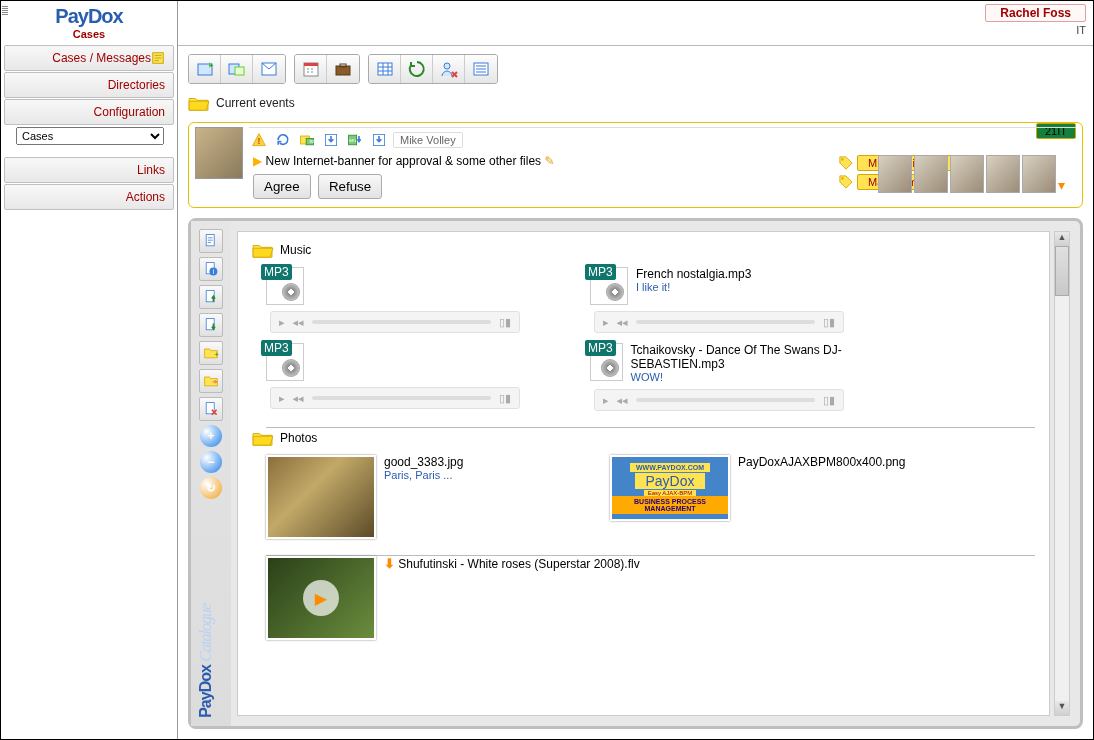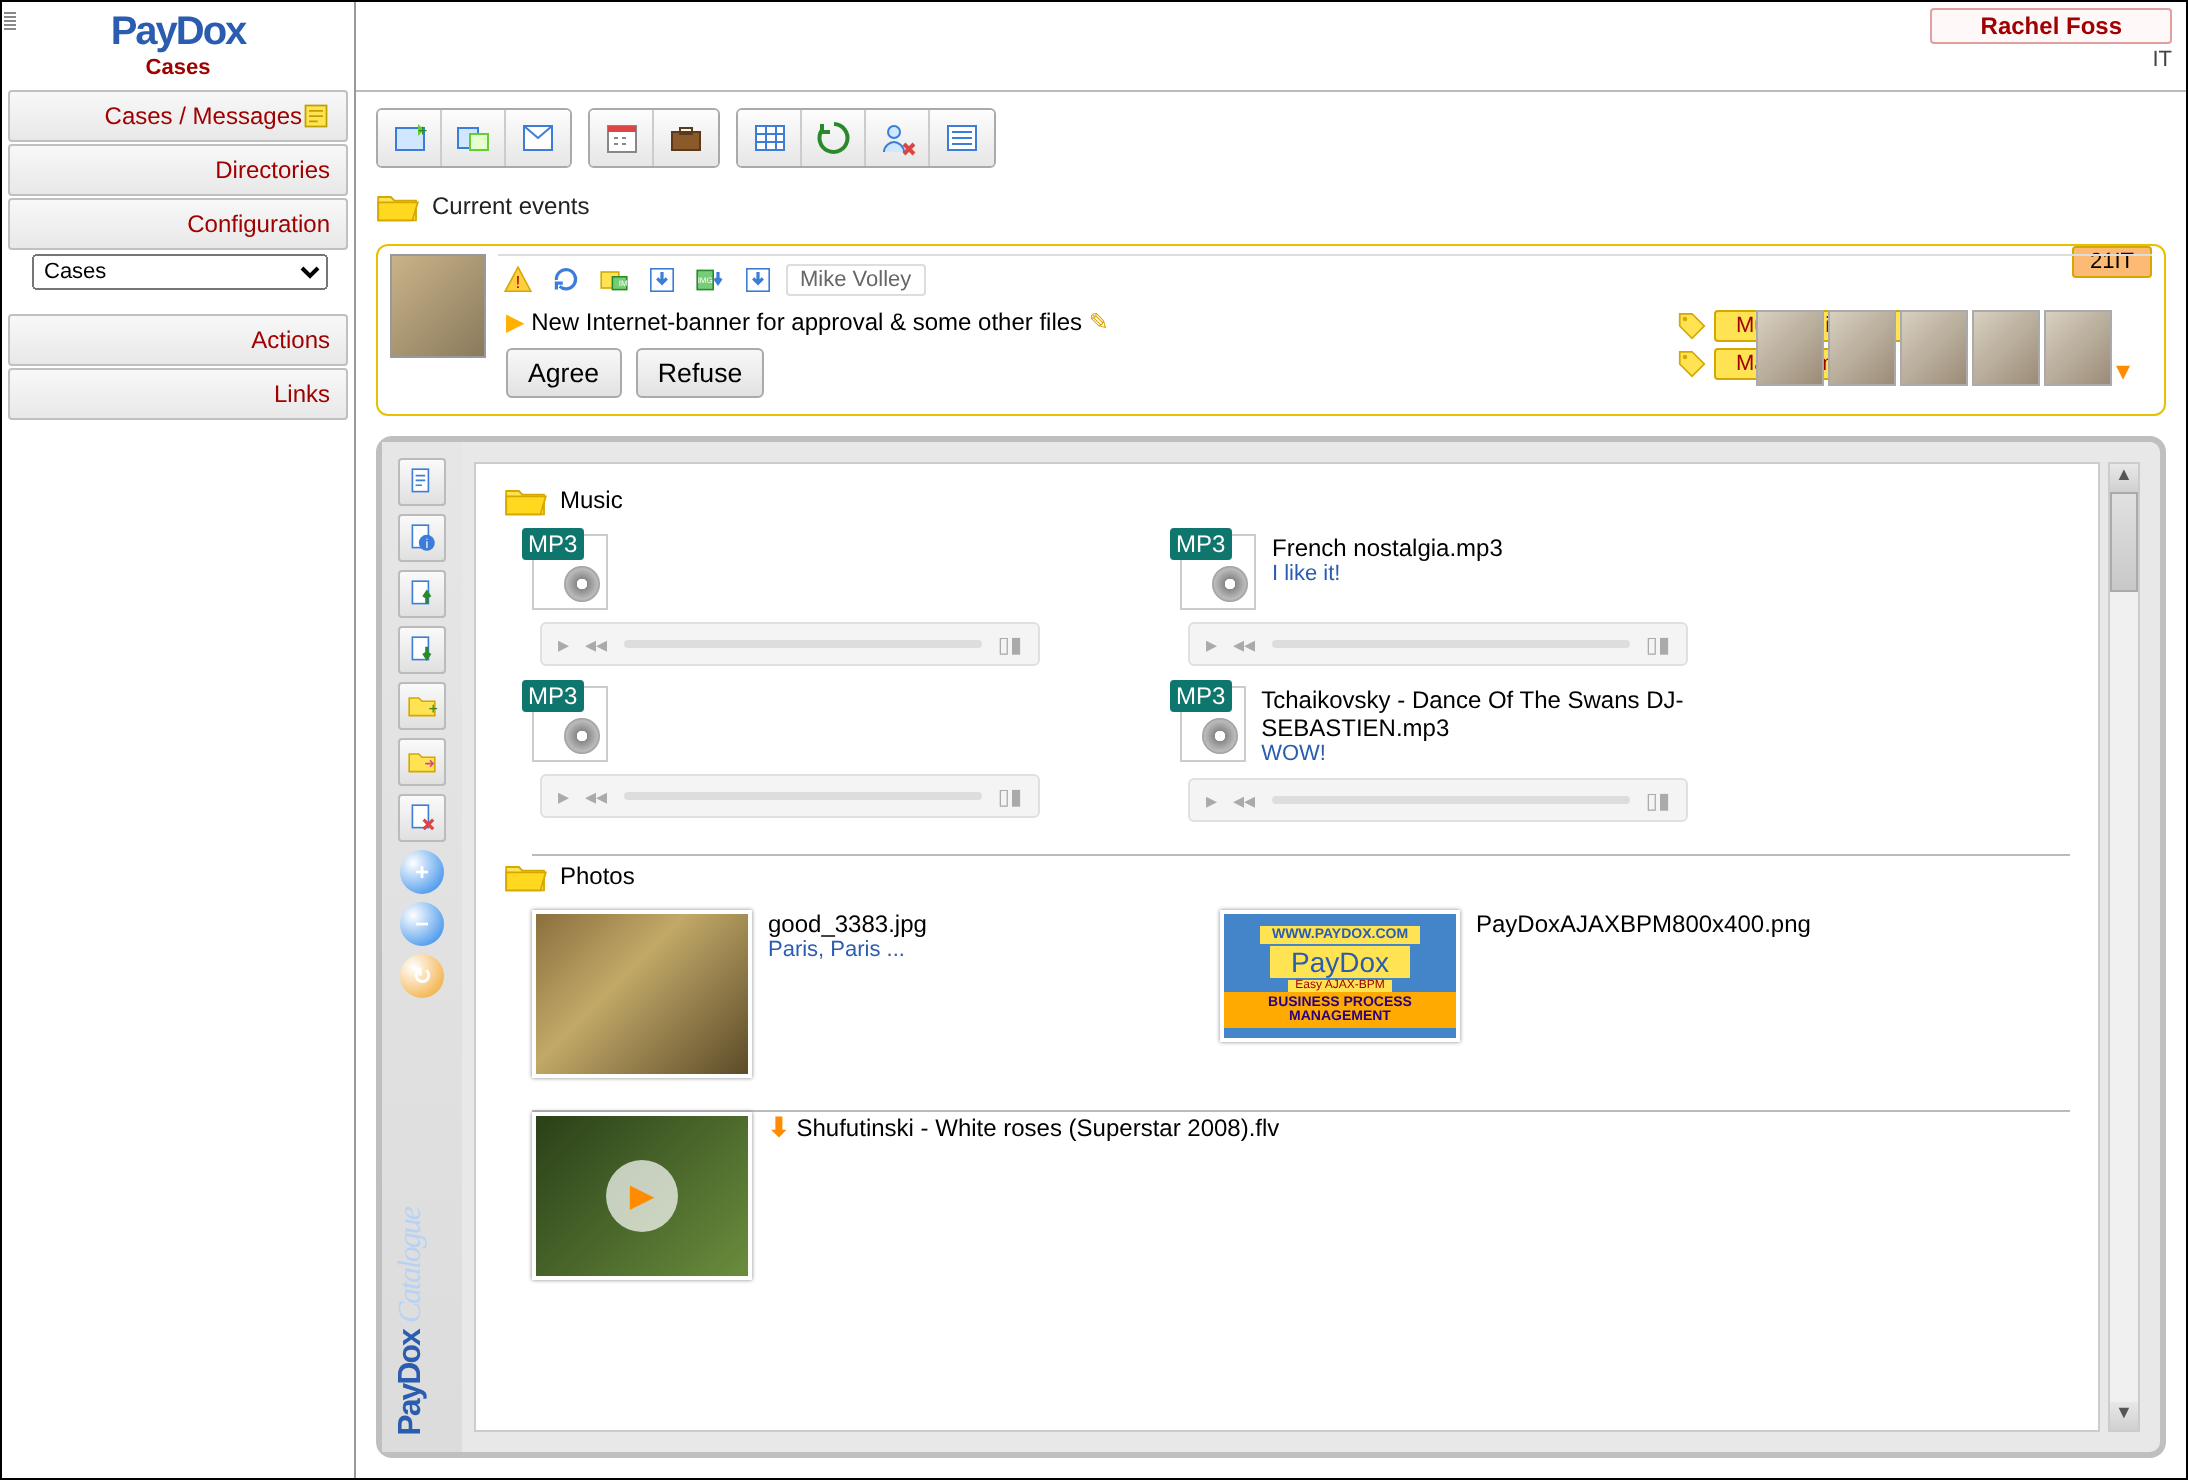--- a/index.html
+++ b/index.html
@@ -15,21 +15,21 @@
 .sidebar-section { margin: 3px; }
 .sidebar-item { display: flex; align-items: center; justify-content: flex-end; padding: 5px 8px; background: linear-gradient(#f8f8f8,#e8e8e8); border: 1px solid #c0c0c0; border-radius: 2px; margin-bottom: 1px; cursor: pointer; color: #a00000; }
 .sidebar-item .icon { width: 14px; height: 14px; }
 .sidebar-dropdown { width: 100%; margin: 2px 0; }
 .sidebar-dropdown select { width: 148px; margin-left: 12px; font-size: 11px; padding: 1px; }
 
 
 .main { flex: 1; display: flex; flex-direction: column; }
 
 .top-user { position: absolute; right: 8px; top: 4px; text-align: right; }
-.top-user .name { color: #a00000; border: 1px solid #e0a0a0; background: #fff8f8; padding: 1px 24px; border-radius: 2px; font-weight: bold; }
+.top-user .name { color: #a00000; border: 1px solid #e0a0a0; background: #fff8f8; padding: 1px 14px; border-radius: 2px; font-weight: bold; }
 .top-user .role { font-size: 11px; color: #444; margin-top: 2px; }
 
 .toolbar-row { padding: 8px 10px 6px; margin-top: 44px; border-top: 1px solid #bbb; }
 .toolbar-row .tb-group { display: inline-flex; border: 1px solid #aaa; border-radius: 3px; margin-right: 8px; overflow: hidden; }
 .tb-btn { width: 32px; height: 28px; background: linear-gradient(#fdfdfd,#e6e6e6); border-right: 1px solid #ccc; display: flex; align-items: center; justify-content: center; cursor: pointer; }
 .tb-btn:last-child { border-right: none; }
 .tb-btn svg { width: 20px; height: 20px; }
 
 .breadcrumb-row { padding: 4px 10px; display: flex; align-items: center; gap: 6px; }
 .folder-icon { width: 22px; height: 18px; display: inline-block; }
@@ -44,21 +44,21 @@
 .author-name { font-size: 11px; color: #666; border: 1px solid #ddd; padding: 1px 6px; border-radius: 2px; }
 .subject-row { margin-top: 4px; padding-left: 4px; }
 .subject-row .arrow { color: #ffb000; }
 .buttons-row { margin-top: 6px; padding-left: 4px; }
 .btn { padding: 4px 10px; background: linear-gradient(#f8f8f8,#e2e2e2); border: 1px solid #aaa; border-radius: 3px; cursor: pointer; margin-right: 4px; }
 .case-body-wrap { position: relative; }
 .side-tags { position: absolute; right: 120px; top: 28px; }
 .tag-chip { display: flex; align-items: center; gap: 4px; margin-bottom: 3px; }
 .tag-chip .tag-icon { width: 14px; height: 14px; }
 .tag-chip .tag-label { background: #ffe352; border: 1px solid #d4a800; color: #a00000; padding: 1px 10px; border-radius: 2px; font-size: 11px; }
-.code-chip { position: absolute; right: 6px; top: 0px; background: #fdba74; border: 1px solid #d4a800; padding: 1px 8px; border-radius: 2px; font-size: 11px; }
+.code-chip { position: absolute; right: 6px; top: 0px; background: #15803d; border: 1px solid #d4a800; padding: 1px 8px; border-radius: 2px; font-size: 11px; }
 .participants { position: absolute; right: 6px; top: 28px; display: flex; gap: 2px; }
 .participants .pavatar { width: 34px; height: 38px; background: linear-gradient(135deg,#d8d0c0,#9b8c78); border: 1px solid #aaa; }
 .participants .caret { width: 12px; align-self: flex-end; color: #ff8c00; font-size: 14px; }
 
 
 .catalogue-frame { margin: 4px 10px 10px; border: 3px solid #bfbfbf; border-radius: 8px; background: #e8e8e8; flex: 1; display: flex; position: relative; height: 504px; }
 .cat-sidebar { width: 40px; background: linear-gradient(#e6e6e6,#dcdcdc); display: flex; flex-direction: column; align-items: center; padding: 8px 0; gap: 4px; position: relative; }
 .cat-sidebar .cat-btn { width: 24px; height: 24px; background: linear-gradient(#fafafa,#e0e0e0); border: 1px solid #bbb; border-radius: 2px; cursor: pointer; display: flex; align-items: center; justify-content: center; }
 .cat-sidebar .circle-btn { width: 22px; height: 22px; border-radius: 50%; display: flex; align-items: center; justify-content: center; color: #fff; font-weight: bold; cursor: pointer; }
 .cat-sidebar .vertical-logo { position: absolute; bottom: 8px; left: 6px; writing-mode: vertical-rl; transform: rotate(180deg); font-family: "Arial Black",sans-serif; font-size: 16px; color: #2a5db0; letter-spacing: -1px; font-weight: bold; }
@@ -129,24 +129,24 @@
         <span>Configuration</span>
       </div>
       <div class="sidebar-dropdown">
         <select>
           <option>Cases</option>
         </select>
       </div>
     </div>
     <div class="sidebar-section" style="margin-top:12px">
       <div class="sidebar-item">
+        <span>Links</span>
+      </div>
+      <div class="sidebar-item">
         <span>Actions</span>
-      </div>
-      <div class="sidebar-item">
-        <span>Links</span>
       </div>
     </div>
   </div>
 
   <div class="main">
 
     <div class="top-user">
       <div class="name">Rachel Foss</div>
       <div class="role">IT</div>
     </div>

